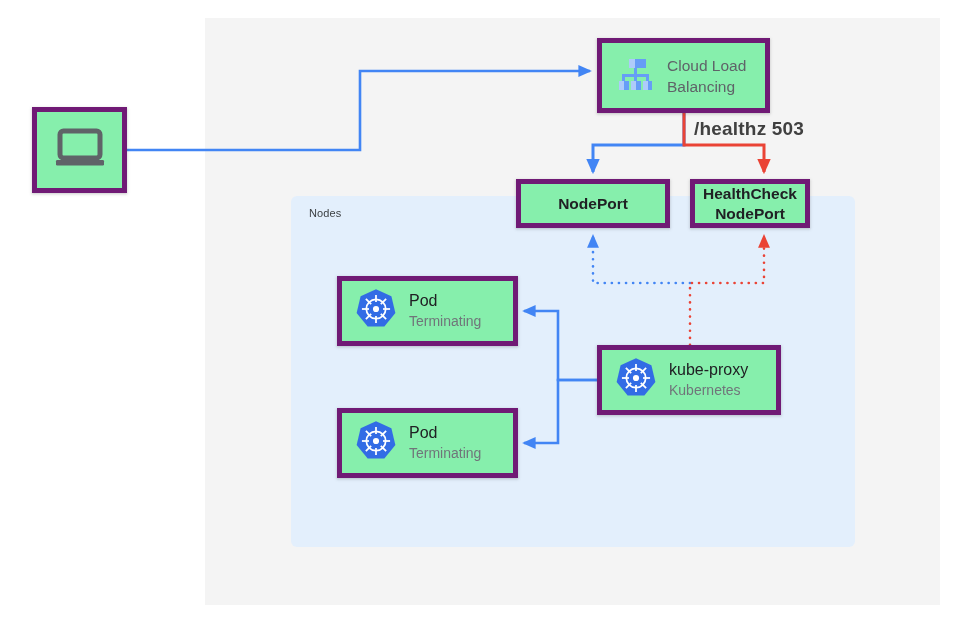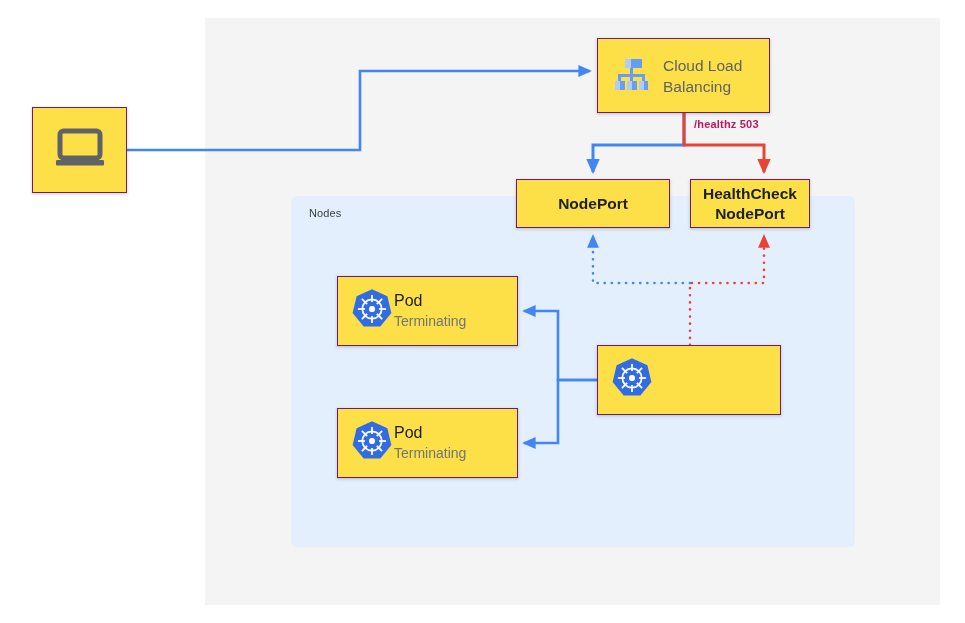--- a/index.html
+++ b/index.html
@@ -45,22 +45,22 @@
     left: 309px;
     top: 207px;
     font-size: 11px;
     color: #3c4043;
     letter-spacing: .1px;
   }
 
   
   .card {
     position: absolute;
-    background: #fde047;
-    border: 1px solid #701a75;
+    background: #86efac;
+    border: 5px solid #701a75;
     box-shadow: 0 1px 2px rgba(60,64,67,.18), 0 1px 3px 1px rgba(60,64,67,.08);
     box-sizing: border-box;
   }
 
   
   .card-laptop {
     left: 32px; top: 107px;
     width: 95px; height: 86px;
     display: flex; align-items: center; justify-content: center;
   }
@@ -93,40 +93,40 @@
     white-space: pre-line;
   }
 
   
   .card-entity {
     display: flex; align-items: center; padding-left: 12px;
   }
   .card-pod1 { left: 337px; top: 276px; width: 181px; height: 70px; }
   .card-pod2 { left: 337px; top: 408px; width: 181px; height: 70px; }
   .card-kubeproxy { left: 597px; top: 345px; width: 184px; height: 70px; }
-  .card-entity .labels { margin-left: 0; }
+  .card-entity .labels { margin-left: 11px; }
   .card-entity .name {
     font-size: 16px;
     color: #202124;
     line-height: 21px;
   }
   .card-entity .sub {
     font-size: 14px;
     color: #70757a;
     line-height: 21px;
   }
 
   
   .healthz-label {
     position: absolute;
     left: 694px;
     top: 118px;
-    font-size: 11px;
+    font-size: 19px;
     font-weight: bold;
-    color: #be185d;
+    color: #404040;
     letter-spacing: .2px;
     text-align: center;
   }
 
   svg.edges {
     position: absolute;
     left: 0; top: 0;
     width: 965px; height: 623px;
     overflow: visible;
     pointer-events: none;
@@ -268,15 +268,19 @@
           <line x1="50" y1="66" x2="50" y2="82"></line>
           <line x1="18" y1="50" x2="34" y2="50"></line>
           <line x1="66" y1="50" x2="82" y2="50"></line>
           <line x1="27" y1="27" x2="39" y2="39"></line>
           <line x1="61" y1="61" x2="73" y2="73"></line>
           <line x1="73" y1="27" x2="61" y2="39"></line>
           <line x1="39" y1="61" x2="27" y2="73"></line>
         </g>
       </svg>
     </span>
+    <span class="labels">
+      <div class="name">kube-proxy</div>
+      <div class="sub">Kubernetes</div>
+    </span>
   </div>
 
 </div>
 
 </body></html>

